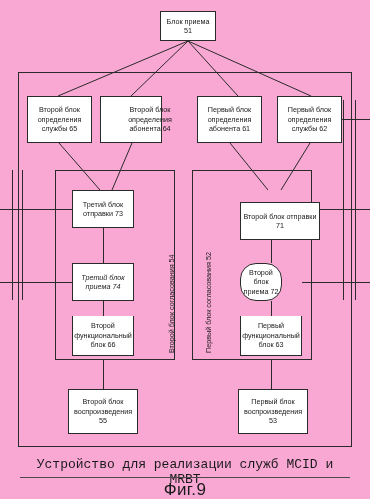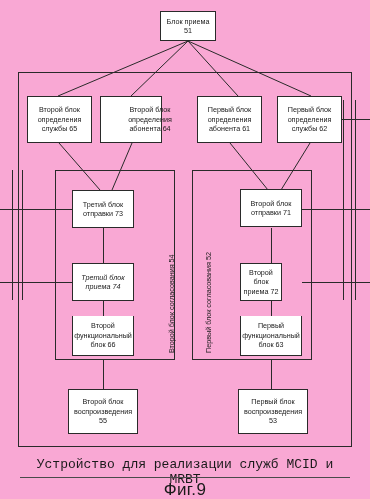--- a/index.html
+++ b/index.html
@@ -152,25 +152,25 @@
   </div>
 
   <div class="box" style="left:72px;top:316px;width:62px;height:40px;border-top:none;">
     <span>Второй функциональный блок 66</span>
   </div>
 
   <div class="v" style="left:103px;top:228px;height:35px;"></div>
 
   <div class="v" style="left:103px;top:301px;height:16px;"></div>
 
-  <div class="box" style="left:240px;top:189px;width:62px;height:38px;">
+  <div class="box" style="left:240px;top:202px;width:80px;height:38px;">
     <span>Второй блок отправки 71</span>
   </div>
 
-  <div class="box" style="left:240px;top:263px;width:42px;height:38px;">
+  <div class="box" style="left:240px;top:263px;width:42px;height:38px;border-radius:16px;">
     <span>Второй блок приема 72</span>
   </div>
 
   <div class="box" style="left:240px;top:316px;width:62px;height:40px;border-top:none;">
     <span>Первый функциональный блок 63</span>
   </div>
 
   <div class="v" style="left:271px;top:228px;height:35px;"></div>
   <div class="v" style="left:271px;top:301px;height:16px;"></div>
 

